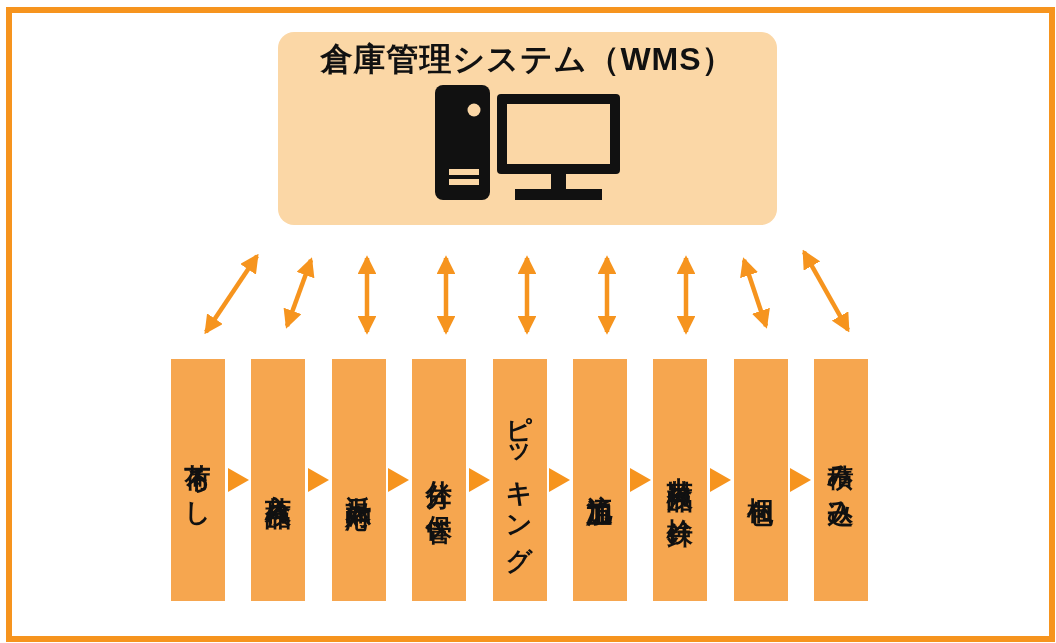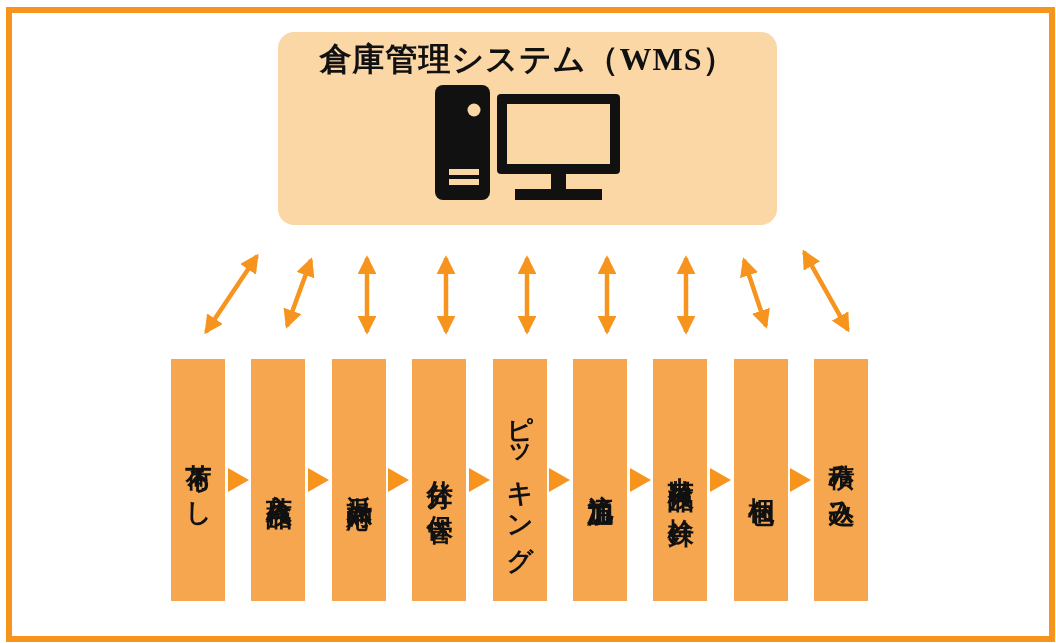--- a/index.html
+++ b/index.html
@@ -5,21 +5,20 @@
   * { margin: 0; padding: 0; box-sizing: border-box; }
   html, body { background: #ffffff; }
   body { font-family: "Liberation Sans", "DejaVu Sans", sans-serif; }
 
   .stage {
     position: relative;
     width: 1056px;
     height: 643px;
     background: #ffffff;
     overflow: hidden;
-    font-family: Liberation Serif, serif;
   }
 
   
   .frame {
     position: absolute;
     left: 6px; top: 7px; right: 1px; bottom: 1px;
     border: 6px solid #F6941E;
     pointer-events: none;
   }
 

